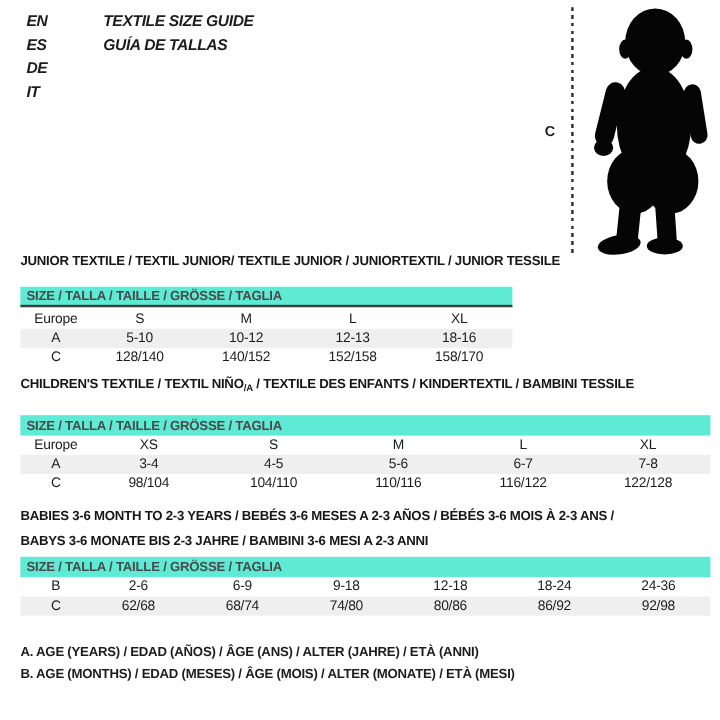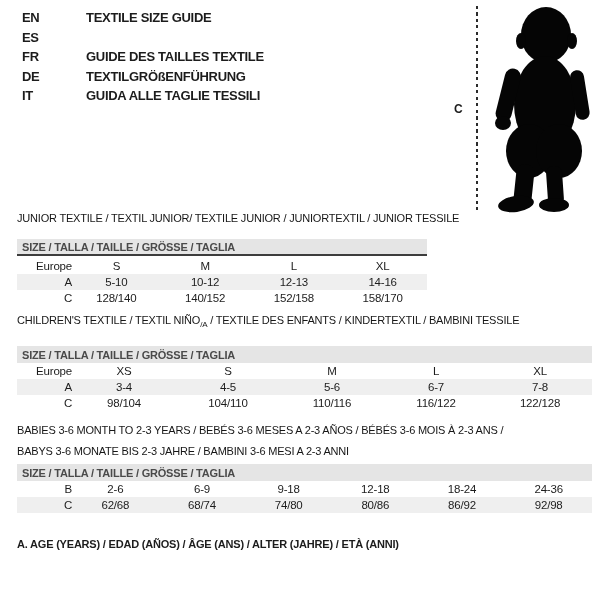--- a/index.html
+++ b/index.html
@@ -6,81 +6,76 @@
   body{
     width:600px;height:600px;position:relative;background:#ffffff;
     font-family:"Liberation Sans","DejaVu Sans",sans-serif;
     color:#1c1c1c;overflow:hidden;
     -webkit-font-smoothing:antialiased;
   }
   .abs{position:absolute;}
 
   
   .lang-block{left:22px;top:8px;}
-  .lang-row{display:flex;height:19.5px;align-items:center;}
+  .lang-row{display:flex;height:19.5px;align-items:center;font-style:italic;}
   .lang-code{width:38px;font-size:13px;font-weight:bold;letter-spacing:-0.3px;}
   .lang-title{font-size:13px;font-weight:bold;letter-spacing:-0.3px;white-space:nowrap;margin-left:26px;}
 
   
   .figure-area{left:452px;top:4px;width:148px;height:212px;}
   .c-label{position:absolute;left:2px;top:98px;font-size:12px;font-weight:bold;}
   .measure-line{
     position:absolute;left:24px;top:2px;width:2px;height:206px;
     background:repeating-linear-gradient(to bottom,#2b2b2b 0 3px,transparent 3px 6.5px);
   }
   .baby-svg{position:absolute;left:36px;top:0;}
 
   
   .tbl-title{
-    left:17px;font-size:11px;font-weight:normal;letter-spacing:-0.2px;
+    left:17px;font-size:11px;font-weight:bold;letter-spacing:-0.2px;
     white-space:nowrap;color:#161616;
   }
   .tbl-title.two-line{white-space:normal;line-height:21px;width:575px;}
   .size-bar{
-    left:17px;height:17px;background:#e5e5e5;color:#4a4a4a;
+    left:17px;height:17px;background:#5eead4;color:#4a4a4a;
     font-size:11px;font-weight:bold;letter-spacing:-0.2px;
     display:flex;align-items:center;padding-left:5px;box-sizing:border-box;
   }
   .size-bar.dark-rule{border-bottom:2px solid #3d3d3d;}
   .grid-row{left:17px;display:grid;height:16px;align-items:center;}
   .g5{grid-template-columns:55px repeat(4,1fr);width:410px;}
   .g6{grid-template-columns:55px repeat(5,1fr);width:575px;}
   .g7{grid-template-columns:55px repeat(6,1fr);width:575px;}
   .shade{background:#efefef;}
   .cell{font-size:11.5px;text-align:center;letter-spacing:-0.2px;}
-  .cell.lbl{text-align:right;padding-left:4px;}
+  .cell.lbl{text-align:center;padding-left:4px;}
 
   .sub{font-size:8px;vertical-align:sub;}
 
   
   .notes{left:17px;top:536px;}
   .note-line{font-size:11px;font-weight:bold;letter-spacing:-0.2px;line-height:17.5px;white-space:nowrap;}
 </style>
 </head>
 <body>
 
 <div class="abs lang-block">
   <div class="lang-row">
     <span class="lang-code">EN</span>
     <span class="lang-title">TEXTILE SIZE GUIDE</span>
   </div>
   <div class="lang-row">
     <span class="lang-code">ES</span>
-  </div>
-  <div class="lang-row">
-    <span class="lang-code">FR</span>
-    <span class="lang-title">GUIDE DES TAILLES TEXTILE</span>
+    <span class="lang-title">GUÍA DE TALLAS</span>
   </div>
   <div class="lang-row">
     <span class="lang-code">DE</span>
-    <span class="lang-title">TEXTILGRÖßENFÜHRUNG</span>
   </div>
   <div class="lang-row">
     <span class="lang-code">IT</span>
-    <span class="lang-title">GUIDA ALLE TAGLIE TESSILI</span>
   </div>
 </div>
 
 <div class="abs figure-area">
   <span class="c-label">C</span>
   <div class="measure-line"></div>
   <svg class="baby-svg" width="112" height="210" viewBox="0 0 112 210" fill="#050505" xmlns="http://www.w3.org/2000/svg">
     <ellipse cx="58" cy="31" rx="25" ry="28"></ellipse>
     <ellipse cx="33" cy="37" rx="5" ry="8"></ellipse>
     <ellipse cx="84" cy="37" rx="5" ry="8"></ellipse>
@@ -104,21 +99,21 @@
   <span class="cell">S</span>
   <span class="cell">M</span>
   <span class="cell">L</span>
   <span class="cell">XL</span>
 </div>
 <div class="abs grid-row g5 shade" style="top:274px;">
   <span class="cell lbl">A</span>
   <span class="cell">5-10</span>
   <span class="cell">10-12</span>
   <span class="cell">12-13</span>
-  <span class="cell">14-16</span>
+  <span class="cell">18-16</span>
 </div>
 <div class="abs grid-row g5" style="top:290px;">
   <span class="cell lbl">C</span>
   <span class="cell">128/140</span>
   <span class="cell">140/152</span>
   <span class="cell">152/158</span>
   <span class="cell">158/170</span>
 </div>
 
 <div class="abs tbl-title" style="top:314px;"><span>CHILDREN'S TEXTILE / TEXTIL NIÑO</span><span class="sub">/A</span><span> / TEXTILE DES ENFANTS / KINDERTEXTIL / BAMBINI TESSILE</span></div>
@@ -167,13 +162,14 @@
   <span class="cell">62/68</span>
   <span class="cell">68/74</span>
   <span class="cell">74/80</span>
   <span class="cell">80/86</span>
   <span class="cell">86/92</span>
   <span class="cell">92/98</span>
 </div>
 
 <div class="abs notes">
   <div class="note-line">A. AGE (YEARS) / EDAD (AÑOS) / ÂGE (ANS) / ALTER (JAHRE) / ETÀ (ANNI)</div>
+  <div class="note-line">B. AGE (MONTHS) / EDAD (MESES) / ÂGE (MOIS) / ALTER (MONATE) / ETÀ (MESI)</div>
 </div>
 
 </body></html>

